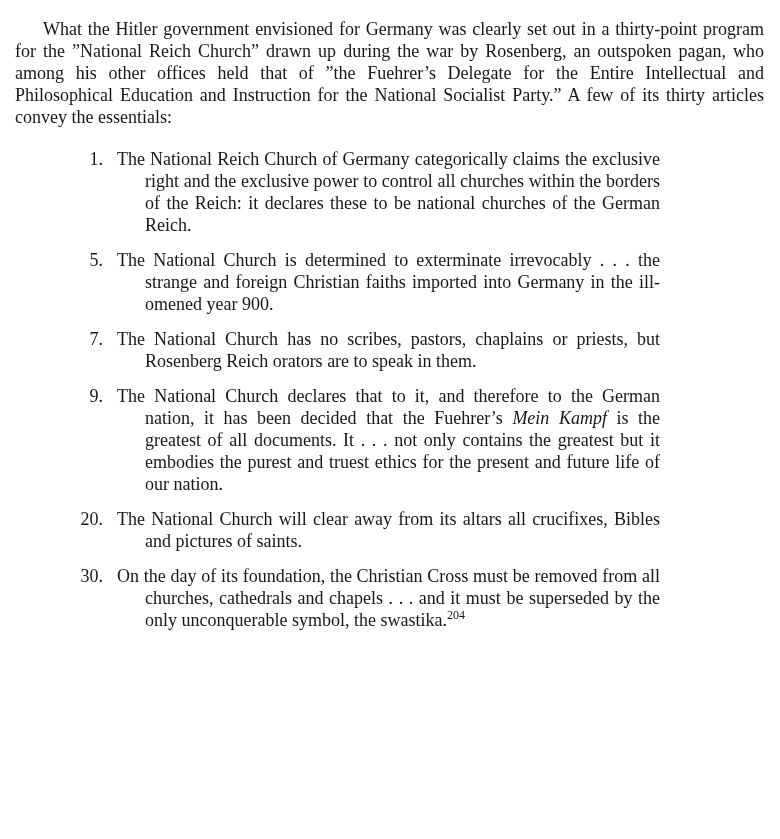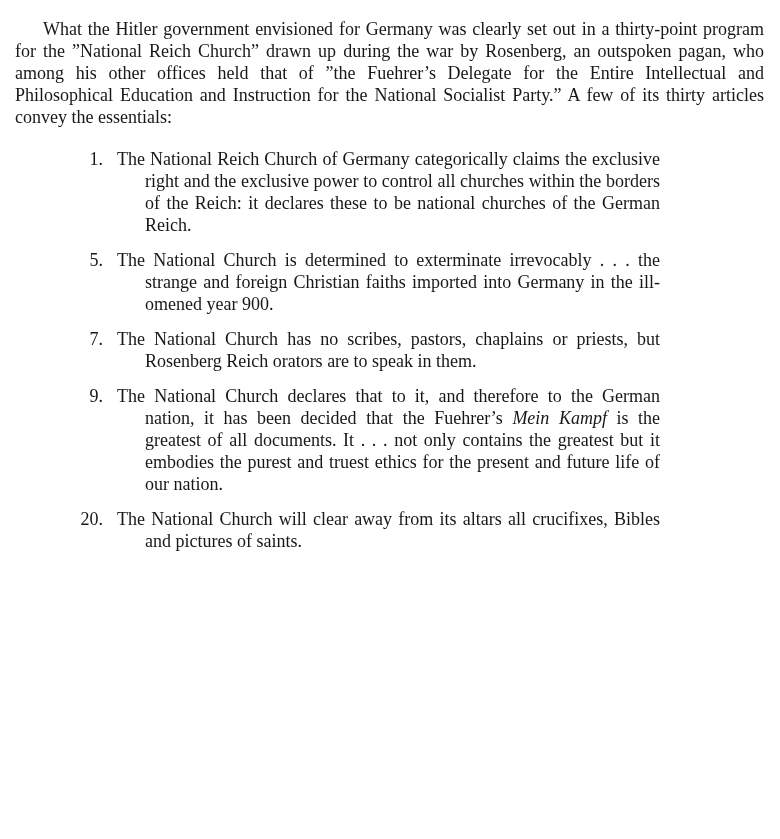--- a/index.html
+++ b/index.html
@@ -56,14 +56,15 @@
 <body>
 
 <div class="page">
   <p class="lead">What the Hitler government envisioned for Germany was clearly set out in a thirty-point program for the ”National Reich Church” drawn up during the war by Rosenberg, an outspoken pagan, who among his other offices held that of ”the Fuehrer’s Delegate for the Entire Intellectual and Philosophical Education and Instruction for the National Socialist Party.” A few of its thirty articles convey the essentials:</p>
   <div class="articles">
       <div class="item"><span class="num">1.</span><span><span>The National Reich Church of Germany categorically claims the exclusive right and the exclusive power to control all churches within the borders of the Reich: it declares these to be national churches of the German Reich.</span></span></div>
       <div class="item"><span class="num">5.</span><span><span>The National Church is determined to exterminate irrevocably . . .  the strange and foreign Christian faiths imported into Germany in the ill-omened year 900.</span></span></div>
       <div class="item"><span class="num">7.</span><span><span>The National Church has no scribes, pastors, chaplains or priests, but Rosenberg Reich orators are to speak in them.</span></span></div>
       <div class="item"><span class="num">9.</span><span><span>The National Church declares that to it, and therefore to the German nation, it has been decided that the Fuehrer’s </span><em>Mein Kampf</em><span> is the greatest of all documents. It . . .  not only contains the greatest but it embodies the purest and truest ethics for the present and future life of our nation.</span></span></div>
       <div class="item"><span class="num">20.</span><span><span>The National Church will clear away from its altars all crucifixes, Bibles and pictures of saints.</span></span></div>
+      <div class="item"><span class="num">30.</span><span><span>On the day of its foundation, the Christian Cross must be removed from all churches, cathedrals and chapels . . .  and it must be superseded by the only unconquerable symbol, the swastika.</span><sup>204</sup></span></div>
     </div>
 </div>
 
 </body></html>

